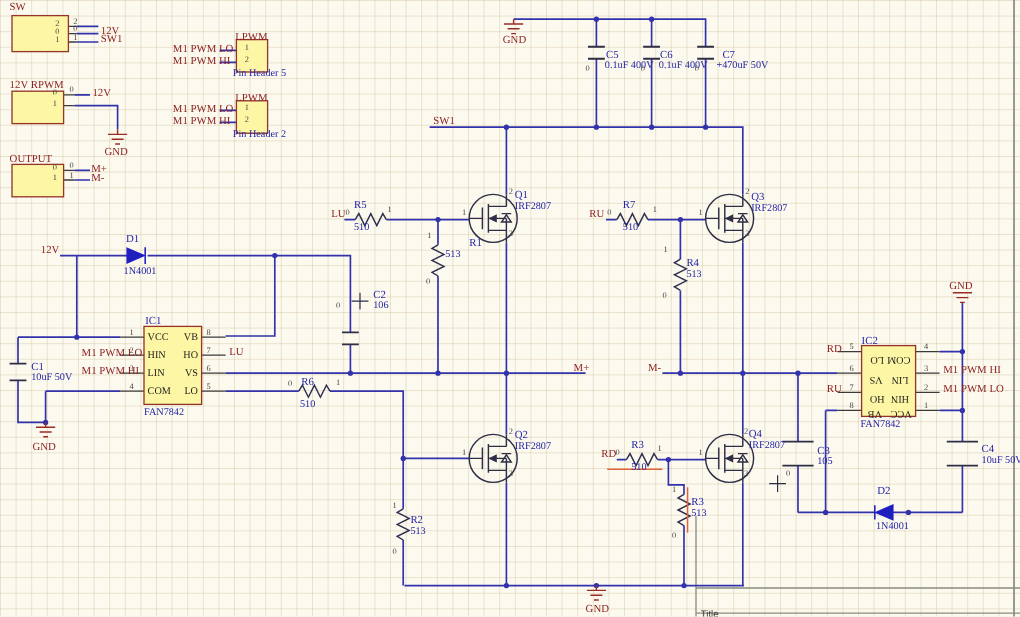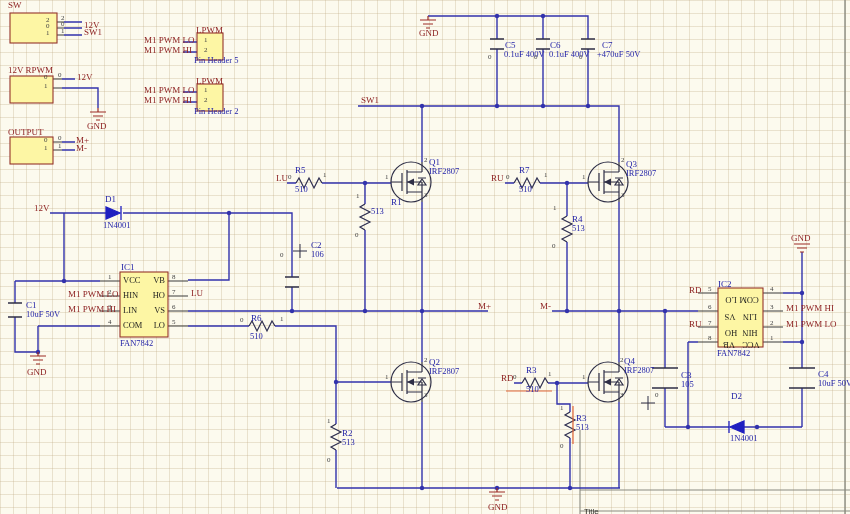--- a/index.html
+++ b/index.html
@@ -365,21 +365,21 @@
   <span class="lbl" style="left:786px;top:320px">M1 PWM LO</span>
   <span class="lbl" style="left:791px;top:234px">GND</span>
 </div>
 
 <div>
   <span class="lbl b" style="left:681px;top:371px">C3</span>
   <span class="lbl v" style="left:681px;top:380px">105</span>
   <span class="lbl n" style="left:655px;top:392px">0</span>
   <span class="lbl b" style="left:818px;top:370px">C4</span>
   <span class="lbl v" style="left:818px;top:379px">10uF 50V</span>
-  <span class="lbl b" style="left:731px;top:392px">D2</span>
+  <span class="lbl b" style="left:731px;top:405px">D2</span>
   <span class="lbl v" style="left:730px;top:434px">1N4001</span>
 </div>
 
 <div>
   <span class="lbl" style="left:488px;top:503px">GND</span>
   <span class="lbl t" style="left:584px;top:508px">Title</span>
 </div>
 
 </div>
 

